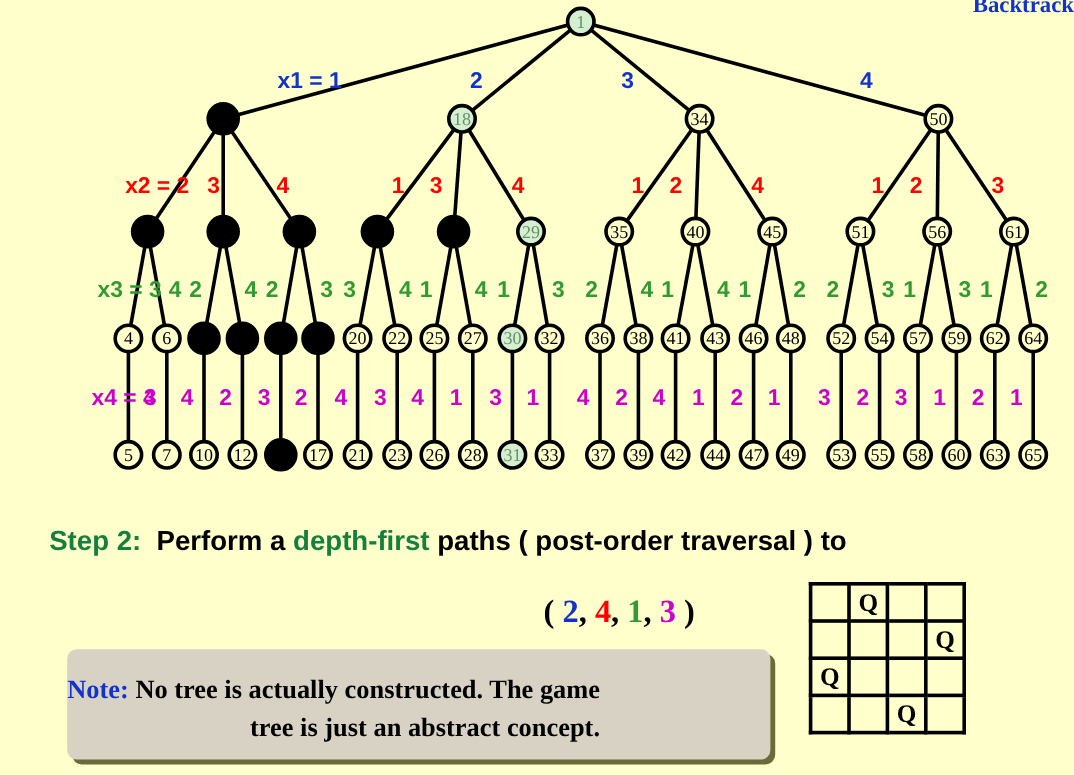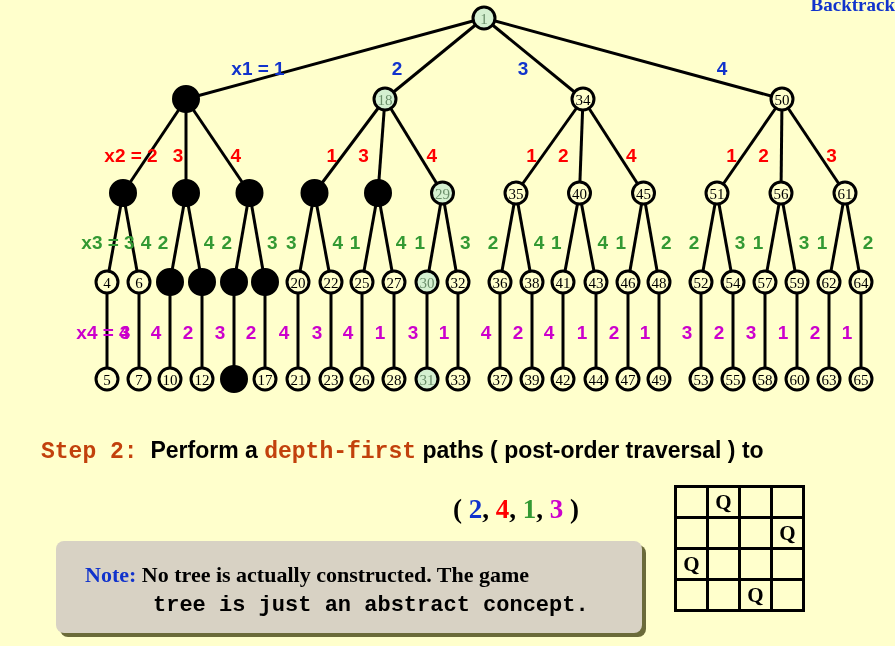--- a/index.html
+++ b/index.html
@@ -16,37 +16,37 @@
   .lbl { font-family:"Liberation Sans", sans-serif; font-weight:bold; font-size:19px; text-anchor:middle; dominant-baseline:central; }
   .title-corner {
     position:absolute; right:0; top:-6px;
     color:#1133cc; font-family:"Liberation Serif", serif; font-weight:bold; font-size:19px;
   }
   .step {
     position:absolute; left:41px; top:434px; width:800px;
     font-family:"Liberation Sans", sans-serif; font-weight:bold; font-size:23px; line-height:32px;
     color:#000;
   }
-  .step .blue { color:#c2410c;font-family:Liberation Mono, monospace; }
+  .step .blue { color:#15803d; }
   .step .line2 { padding-left:99px; display:block; }
   .path {
     position:absolute; left:453px; top:494px;
     font-family:"Liberation Serif", serif; font-weight:bold; font-size:27px; color:#000;
   }
   .note {
     position:absolute; left:56px; top:541px; width:586px; height:92px;
     background:#d8d2c4;
     border-radius:8px;
     box-shadow:4px 4px 0 #6b6b3a;
     font-family:"Liberation Serif", serif; font-weight:bold; font-size:22px; line-height:31px;
     color:#000;
   }
-  .note .inner { position:absolute; left:29px; top:18px; }
+  .note .inner { position:absolute; left:0; top:18px;text-align:right; }
   .note .nlabel { color:#1133cc; }
-  .note .line2 { display:block; padding-left:68px;font-family:Liberation Mono, monospace; }
+  .note .line2 { display:block; padding-left:68px; }
   .board {
     position:absolute; left:674px; top:485px;
     border-collapse:collapse;
   }
   .board td {
     width:29px; height:28px; border:3px solid #000; padding:0;
     text-align:center; vertical-align:middle;
     font-family:"Liberation Serif", serif; font-weight:bold; font-size:21px; color:#000;
   }
 </style>

